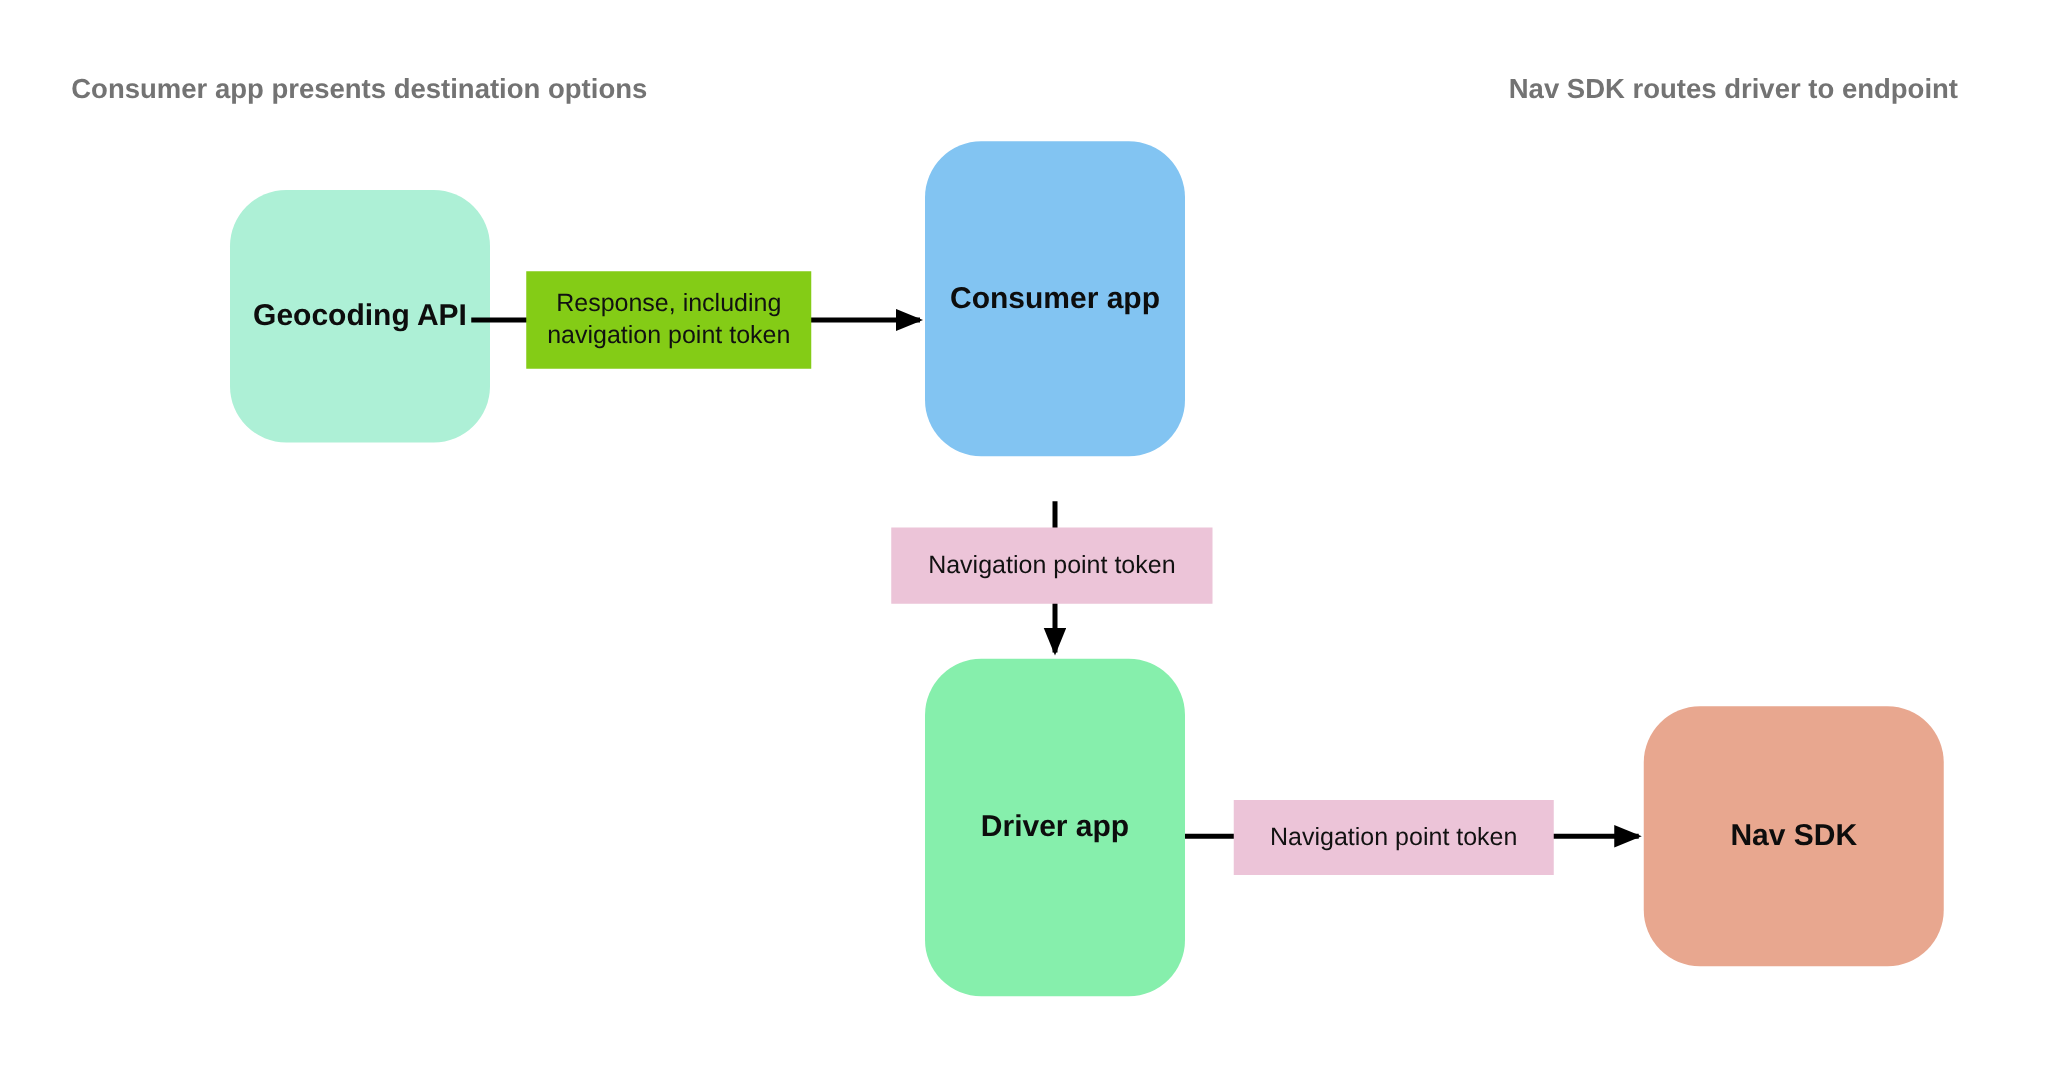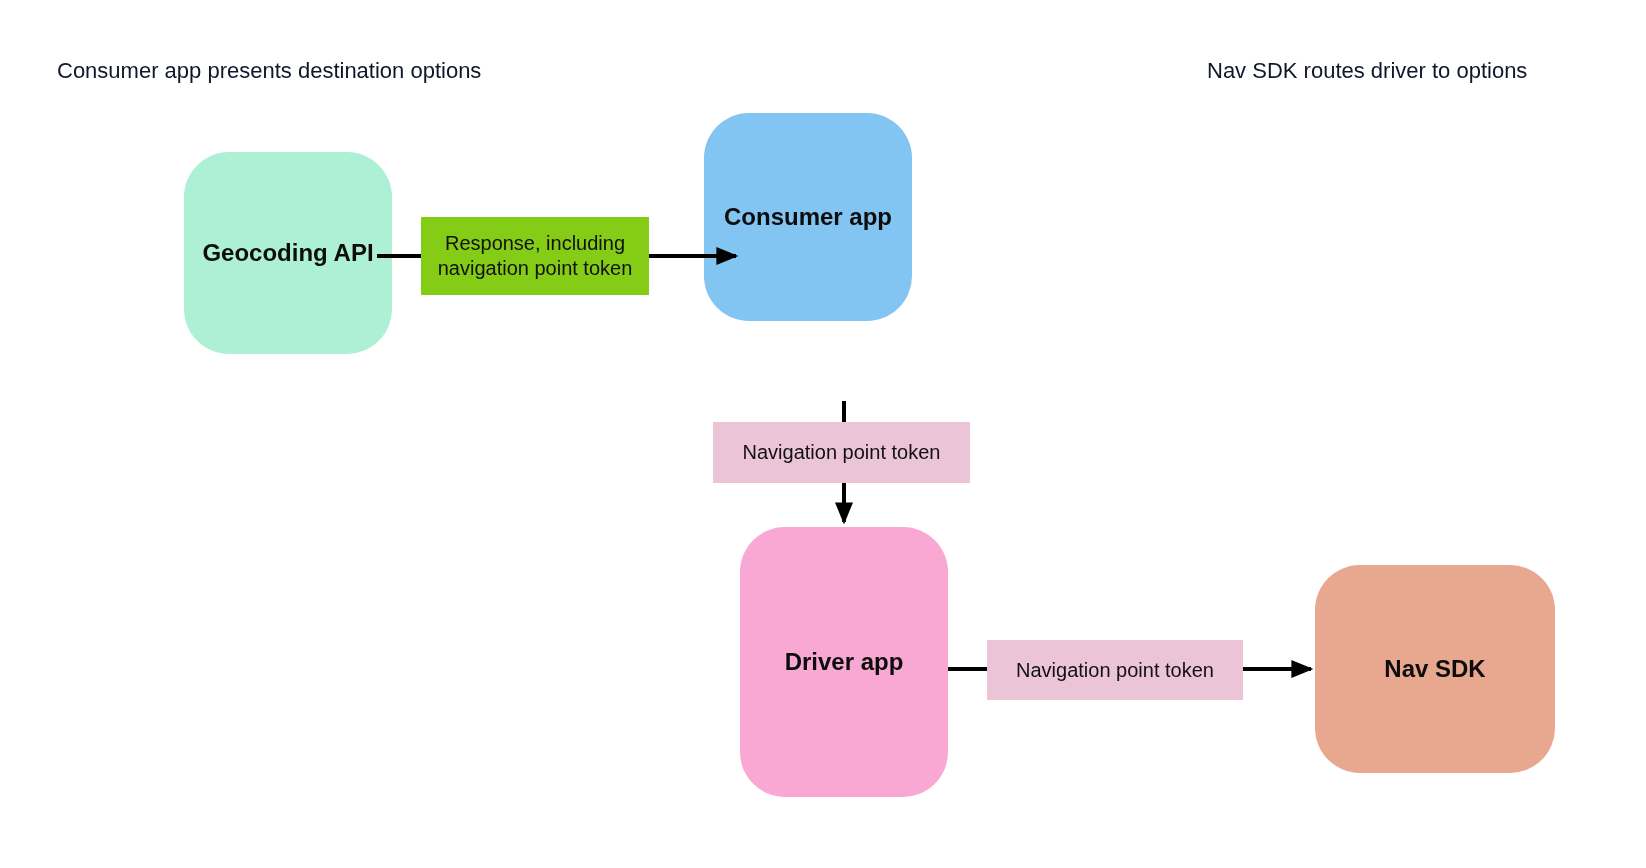--- a/index.html
+++ b/index.html
@@ -12,42 +12,43 @@
     width: 1646px;
     height: 868px;
     background: #ffffff;
     font-family: "Liberation Sans", sans-serif;
     overflow: hidden;
   }
   .col-header {
     position: absolute;
     top: 58px;
     font-size: 22px;
-    color: #0f172a;
+    color: #737373;
     white-space: nowrap;
     z-index: 1;
+    font-weight: bold;
   }
   #hdr-1 { left: 57px; }
   #hdr-2 { left: 702px; }
   #hdr-3 { left: 1207px; }
 
   .node {
     position: absolute;
     display: flex;
     align-items: center;
     justify-content: center;
     border-radius: 45px;
     font-size: 24px;
     font-weight: bold;
     color: #0d0d0d;
     text-align: center;
     z-index: 1;
   }
   #node-geocoding { left: 152px; top: 152px; width: 208px; height: 202px; margin-left: 32px; }
-  #node-consumer  { left: 704px; top: 113px; width: 208px; height: 208px; }
+  #node-consumer  { left: 740px; top: 113px; width: 208px; height: 252px; }
   #node-driver    { left: 740px; top: 527px; width: 208px; height: 270px; }
   #node-navsdk    { left: 1315px; top: 565px; width: 240px; height: 208px; }
 
   .arrows-layer {
     position: absolute;
     left: 0;
     top: 0;
     z-index: 2;
     pointer-events: none;
   }
@@ -66,27 +67,27 @@
   #edge-label-1 { left: 421px; top: 217px; width: 228px; height: 78px; }
   #edge-label-2 { left: 713px; top: 422px; width: 257px; height: 61px; }
   #edge-label-3 { left: 987px; top: 640px; width: 256px; height: 60px; }
 </style>
 </head>
 <body>
 
 <div class="canvas">
 
   <div class="col-header" id="hdr-1">Consumer app presents destination options</div>
-  <div class="col-header" id="hdr-3">Nav SDK routes driver to options</div>
+  <div class="col-header" id="hdr-3">Nav SDK routes driver to endpoint</div>
 
   <div class="node" id="node-geocoding" style="background: rgb(173, 240, 214);">Geocoding API</div>
 
   <div class="node" id="node-consumer" style="background: rgb(130, 196, 242);">Consumer app</div>
 
-  <div class="node" id="node-driver" style="background: #f9a8d4;">Driver app</div>
+  <div class="node" id="node-driver" style="background: #86efac;">Driver app</div>
 
   <div class="node" id="node-navsdk" style="background: rgb(232, 167, 143);">Nav SDK</div>
 
   <svg class="arrows-layer" width="1646" height="868">
     <defs>
       <marker id="arrowhead" markerWidth="7" markerHeight="6" refX="4.9" refY="2.25" orient="auto" markerUnits="strokeWidth">
         <path d="M0,0 L5.5,2.25 L0,4.5 Z" fill="#000000"></path>
       </marker>
     </defs>
     <line x1="377" y1="256" x2="736" y2="256" stroke="#000000" stroke-width="4" marker-end="url(#arrowhead)"></line>

